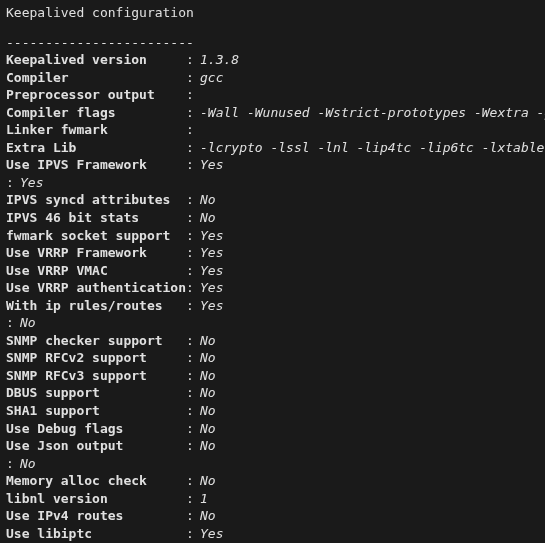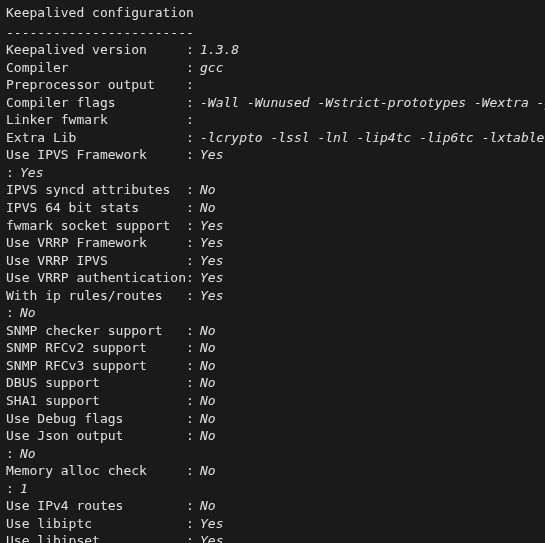--- a/index.html
+++ b/index.html
@@ -7,30 +7,31 @@
       background: #1a1a1a;
       color: #e0e0e0;
       font-family: "Consolas", "Monaco", monospace;
       font-size: 13px;
       line-height: 1.35;
       padding: 4px 6px;
       width: 545px;
       height: 543px;
       overflow: hidden;
     }
-    .header { margin-bottom: 2px; }
+    .header { margin-bottom: 12px; }
     .separator { letter-spacing: 0; }
     .row {
       display: flex;
       white-space: nowrap;
     }
     .label {
       display: inline-block;
       width: 180px;
       flex-shrink: 0;
+      font-weight: bold;
     }
     .colon {
       display: inline-block;
       width: 14px;
       flex-shrink: 0;
     }
     .value {
       display: inline-block;
       font-style: italic;
     }
@@ -79,36 +80,36 @@
     <div class="row">
       <span class="colon">: </span>
       <span class="value">Yes</span>
     </div>
     <div class="row">
       <span class="label">IPVS syncd attributes</span>
       <span class="colon">: </span>
       <span class="value">No</span>
     </div>
     <div class="row">
-      <span class="label">IPVS 64 bit stats</span>
+      <span class="label">IPVS 46 bit stats</span>
       <span class="colon">: </span>
       <span class="value">No</span>
     </div>
     <div class="row">
       <span class="label">fwmark socket support</span>
       <span class="colon">: </span>
       <span class="value">Yes</span>
     </div>
     <div class="row">
       <span class="label">Use VRRP Framework</span>
       <span class="colon">: </span>
       <span class="value">Yes</span>
     </div>
     <div class="row">
-      <span class="label">Use VRRP IPVS</span>
+      <span class="label">Use VRRP VMAC</span>
       <span class="colon">: </span>
       <span class="value">Yes</span>
     </div>
     <div class="row">
       <span class="label">Use VRRP authentication</span>
       <span class="colon">: </span>
       <span class="value">Yes</span>
     </div>
     <div class="row">
       <span class="label">With ip rules/routes</span>
@@ -157,20 +158,21 @@
     <div class="row">
       <span class="colon">: </span>
       <span class="value">No</span>
     </div>
     <div class="row">
       <span class="label">Memory alloc check</span>
       <span class="colon">: </span>
       <span class="value">No</span>
     </div>
     <div class="row">
+      <span class="label">libnl version</span>
       <span class="colon">: </span>
       <span class="value">1</span>
     </div>
     <div class="row">
       <span class="label">Use IPv4 routes</span>
       <span class="colon">: </span>
       <span class="value">No</span>
     </div>
     <div class="row">
       <span class="label">Use libiptc</span>

